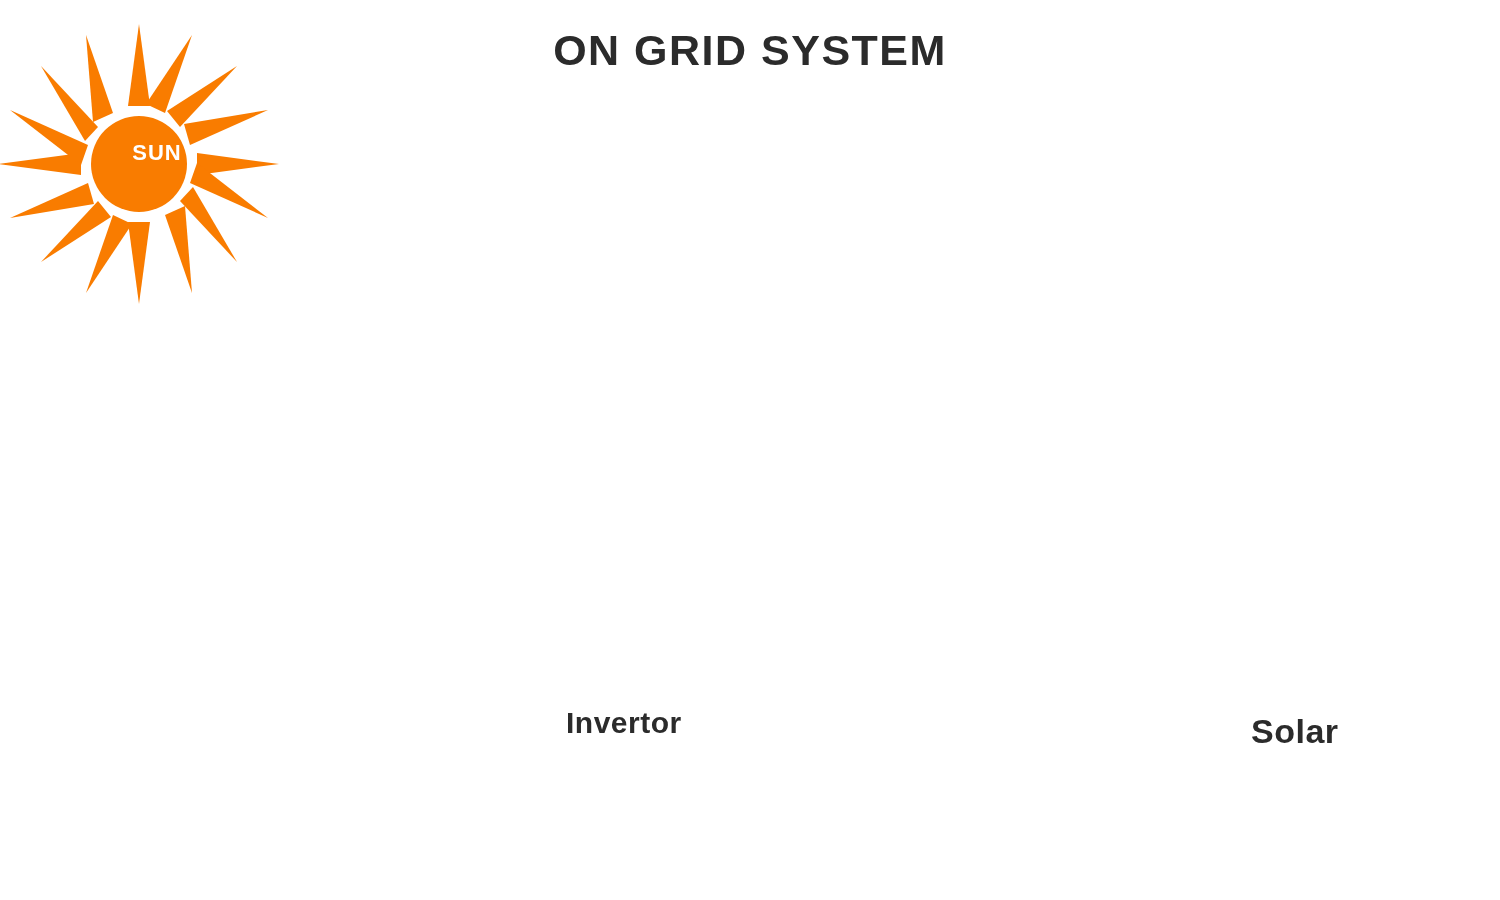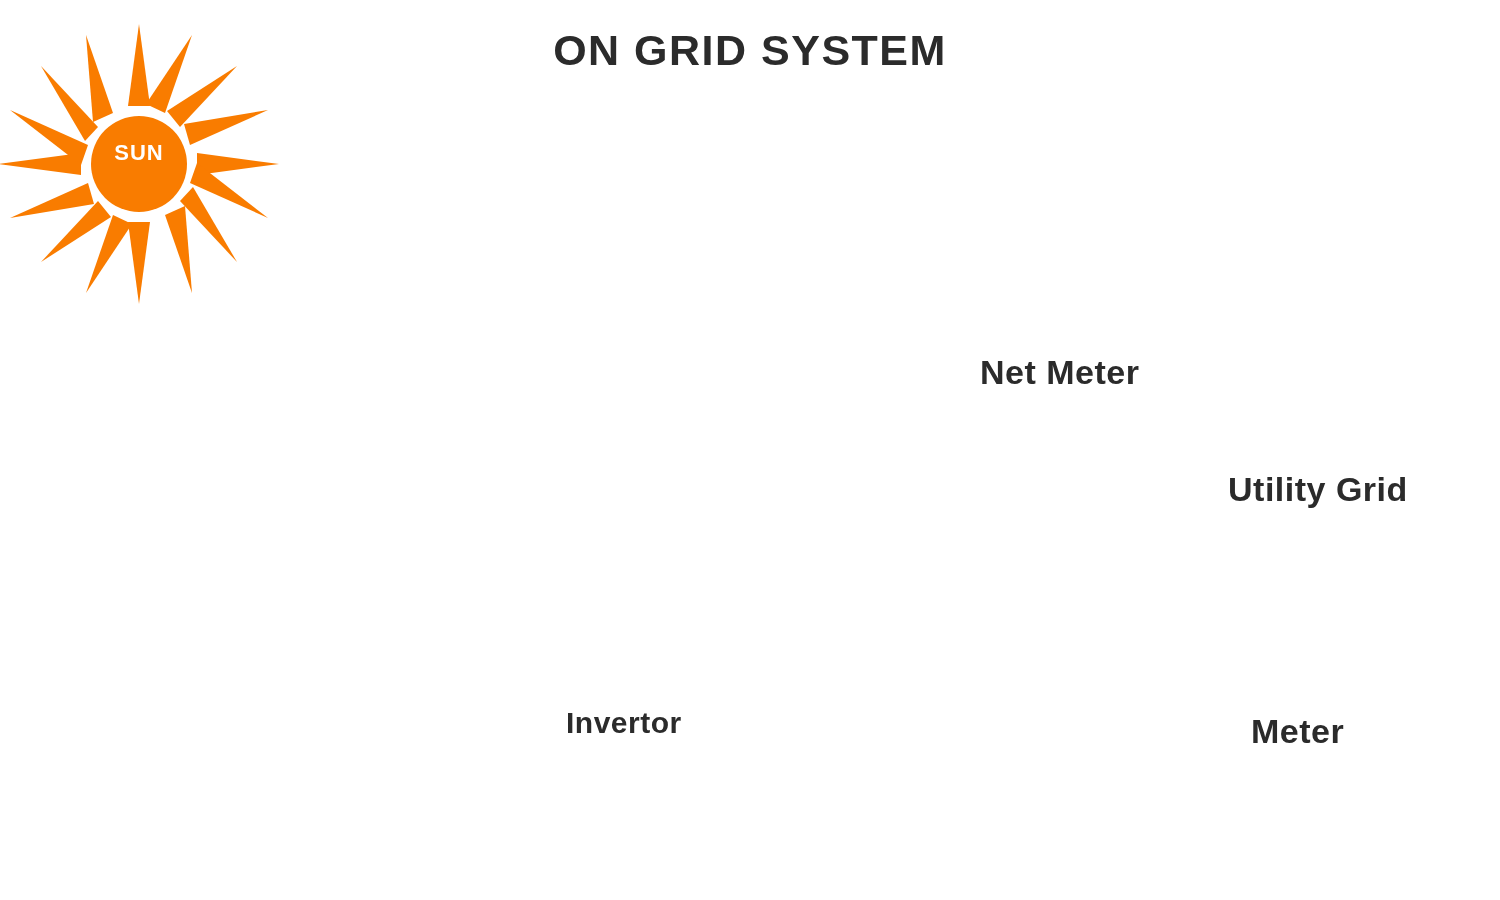--- a/index.html
+++ b/index.html
@@ -43,21 +43,21 @@
     position: absolute;
     font-family: "Liberation Sans", sans-serif;
   }
   #label-solar-panel { left: 133px; top: 633px; font-size: 34px; }
   #label-invertor    { left: 566px; top: 706px; font-size: 30px; }
   #label-net-meter   { left: 980px; top: 353px; font-size: 34px; }
   #label-utility-grid{ left: 1228px; top: 470px; font-size: 34px; }
   #label-home        { left: 1251px; top: 712px; font-size: 34px; }
   #sun-text {
     position: absolute;
-    left: 95px; top: 140px;
+    left: 113px; top: 140px;
     width: 88px;
     text-align: center;
     color: #ffffff;
     font-size: 22px;
     font-weight: bold;
     letter-spacing: 1px;
     font-family: "Liberation Sans", sans-serif;
   }
 </style>
 </head>
@@ -292,19 +292,17 @@
       <polygon class="ahead" points="1060,582 1018,600 1060,618 1047,600">
     </polygon></path></g>
   
 
   
   <div id="sun-text">SUN</div>
 
 
   <div class="lbl" id="label-invertor">Invertor</div>
 
-  <div class="lbl" id="label-net-meter">Net Meter</div>
-
-  <div class="lbl" id="label-utility-grid">Utility Grid</div>
-
-  <div class="lbl" id="label-home">Meter</div>
+
+
+  <div class="lbl" id="label-home">Solar</div>
 
 </div>
 
 </body></html>

